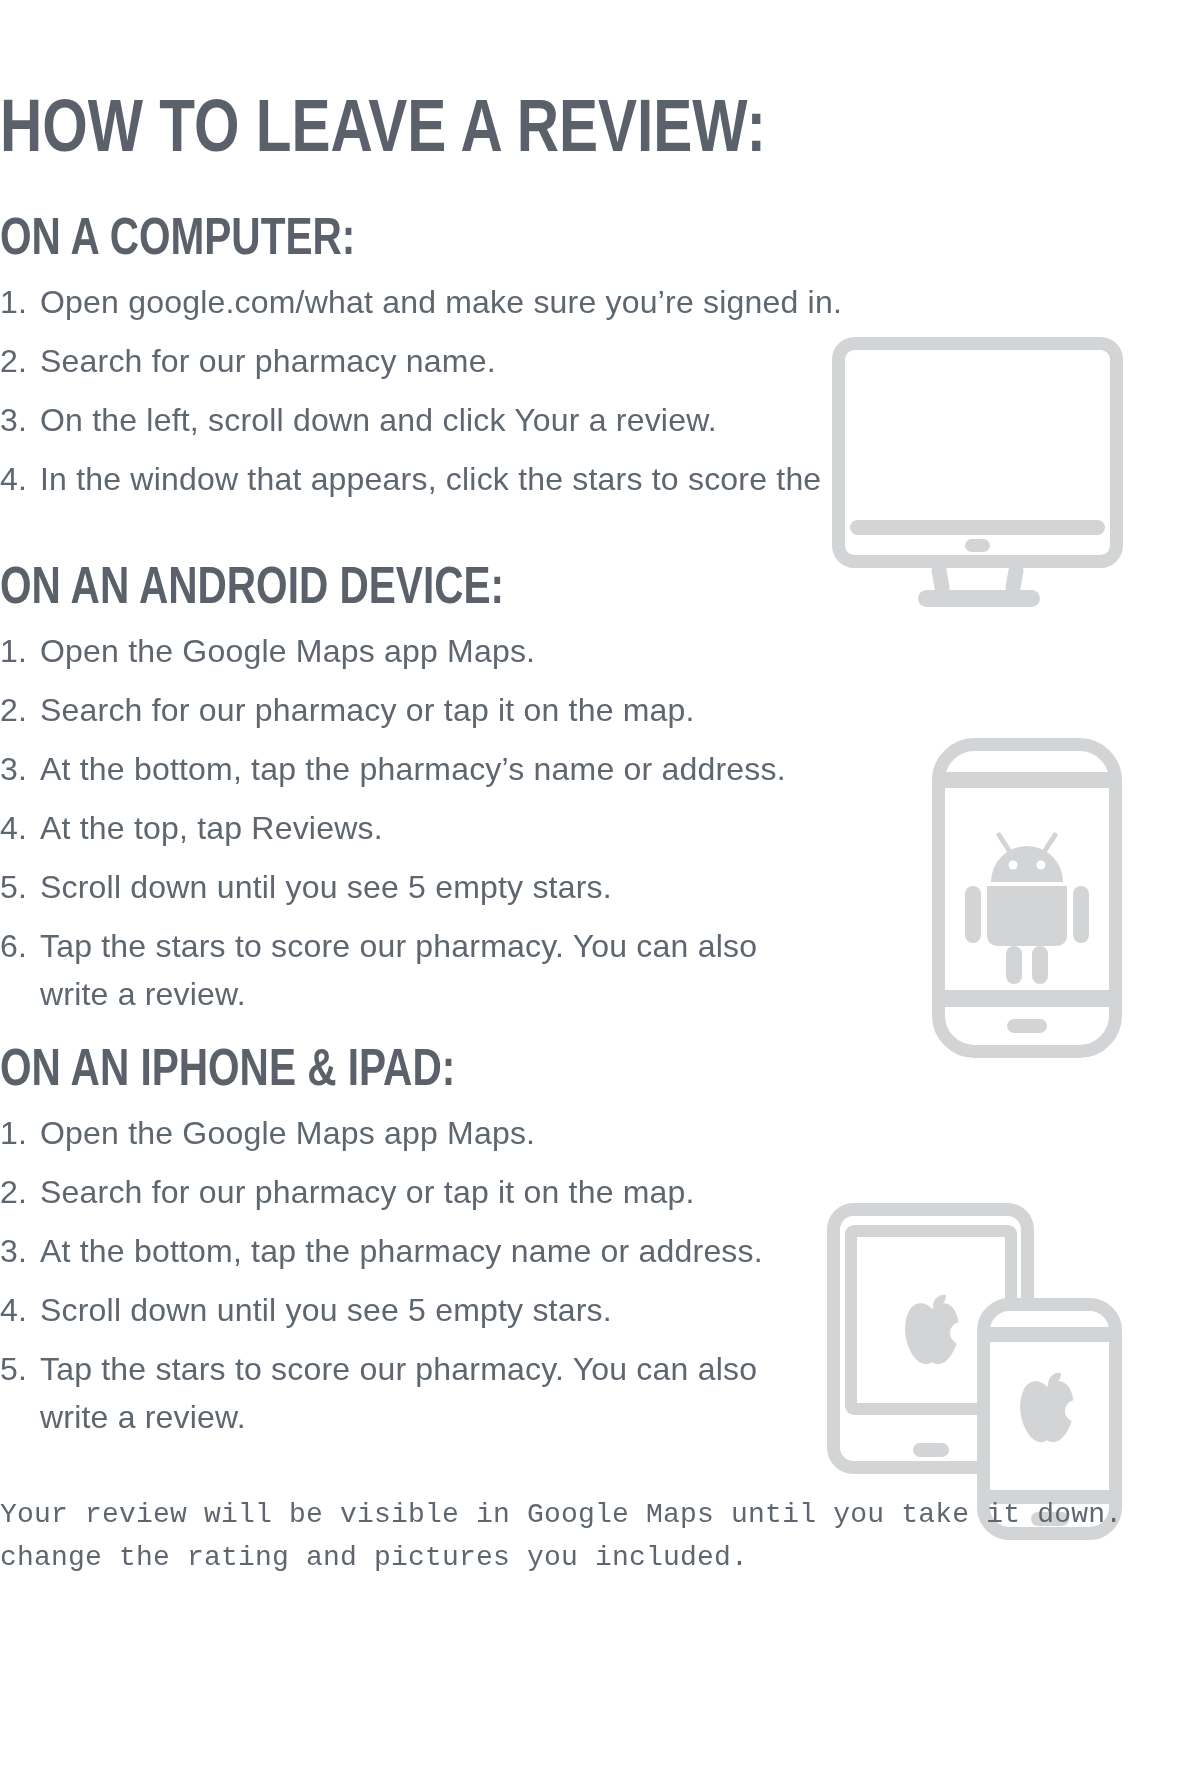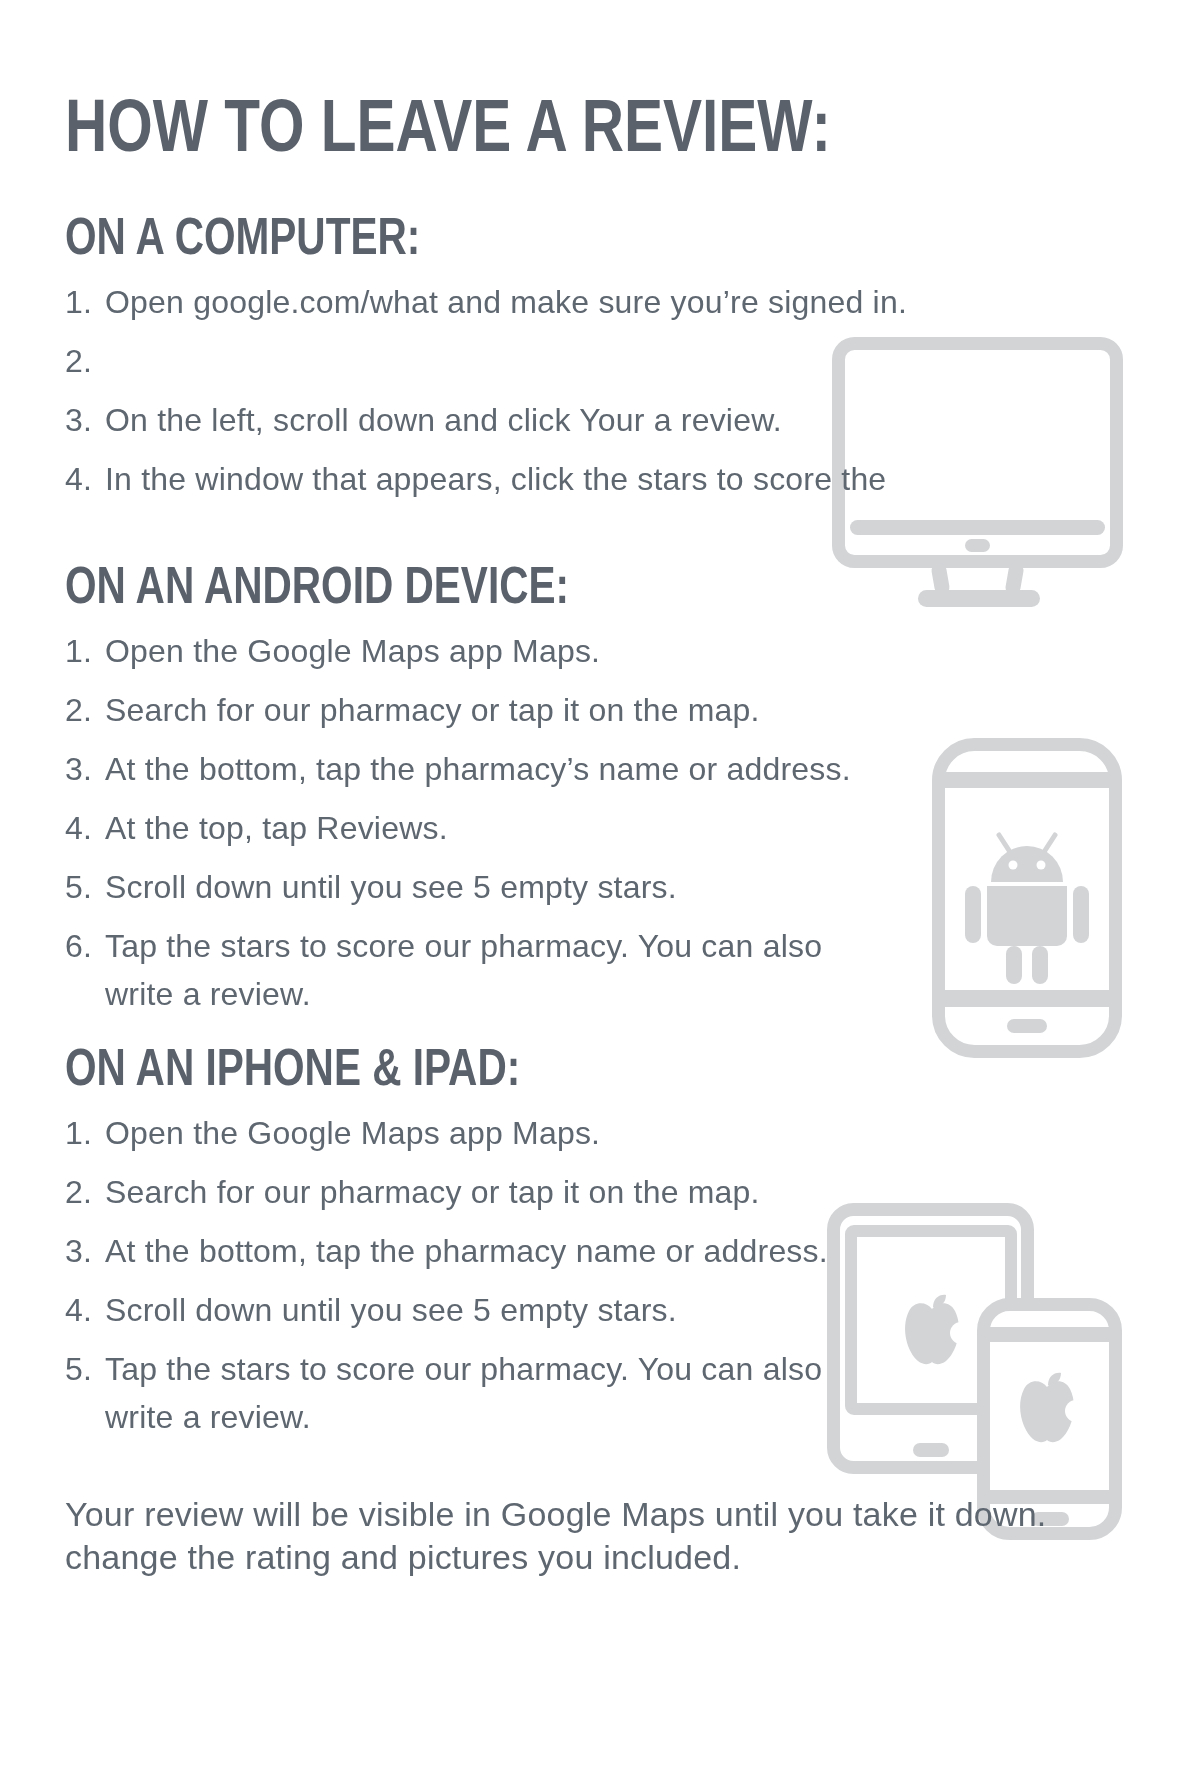--- a/index.html
+++ b/index.html
@@ -16,39 +16,39 @@
     font-family:"Liberation Sans","DejaVu Sans",sans-serif;
   }
   .icon-layer{position:absolute;inset:0;z-index:0;pointer-events:none;}
   .icon-monitor{position:absolute;left:832px;top:337px;}
   .icon-android{position:absolute;left:932px;top:738px;}
   .icon-apple{position:absolute;left:822px;top:1195px;}
   .ic-fill{fill:var(--color-icon);}
   .ic-stroke{fill:#ffffff;stroke:var(--color-icon);}
   .ic-white{fill:#ffffff;}
 
-  .content{position:relative;z-index:1;padding-left:65px;}
+  .content{position:relative;z-index:1;}
   h1{
     font-size:75px;line-height:82px;font-weight:bold;
     color:var(--color-heading);margin:84px 0 0 0;
     transform:scaleX(0.78);transform-origin:0 50%;white-space:nowrap;
   }
   h2{
     font-size:52px;line-height:57px;font-weight:bold;
     color:var(--color-heading);
     transform:scaleX(0.78);transform-origin:0 50%;white-space:nowrap;
   }
   h2.sec-0{margin:42px 0 13px 0;}
   h2.sec-1{margin:54px 0 13px 0;}
   h2.sec-2{margin:21px 0 13px 0;}
   ol{list-style:none;margin:0;padding:0;color:var(--color-body);font-size:32px;letter-spacing:0.2px;}
   li{display:flex;margin-bottom:11px;}
   .num{flex:0 0 40px;width:40px;line-height:48px;}
   .ln{display:block;line-height:48px;white-space:nowrap;}
-  .footer{margin-top:52px;color:var(--color-body);font-size:34px;letter-spacing:0.2px;}
+  .footer{margin-top:52px;color:var(--color-body);font-size:28px;letter-spacing:0.2px;font-family:Liberation Mono, monospace;}
   .f-ln{display:block;line-height:43px;white-space:nowrap;}
 </style>
 </head>
 <body>
 
 <div class="icon-layer">
 
   <div class="icon-monitor">
     <svg width="291" height="272" viewBox="0 0 291 272">
       <rect class="ic-stroke" x="6.5" y="6.5" width="278" height="218" rx="16" stroke-width="13"></rect>
@@ -114,20 +114,23 @@
   <h2 class="sec-0">ON A COMPUTER:</h2>
   <ol>
     <li>
       <span class="num">1.</span>
       <span class="text">
           <span class="ln">Open google.com/what and make sure you’re signed in.</span>
         </span>
     </li>
     <li>
       <span class="num">2.</span>
+      <span class="text">
+          <span class="ln">Search for our pharmacy name.</span>
+        </span>
     </li>
     <li>
       <span class="num">3.</span>
       <span class="text">
           <span class="ln">On the left, scroll down and click Your a review.</span>
         </span>
     </li>
     <li>
       <span class="num">4.</span>
       <span class="text">

